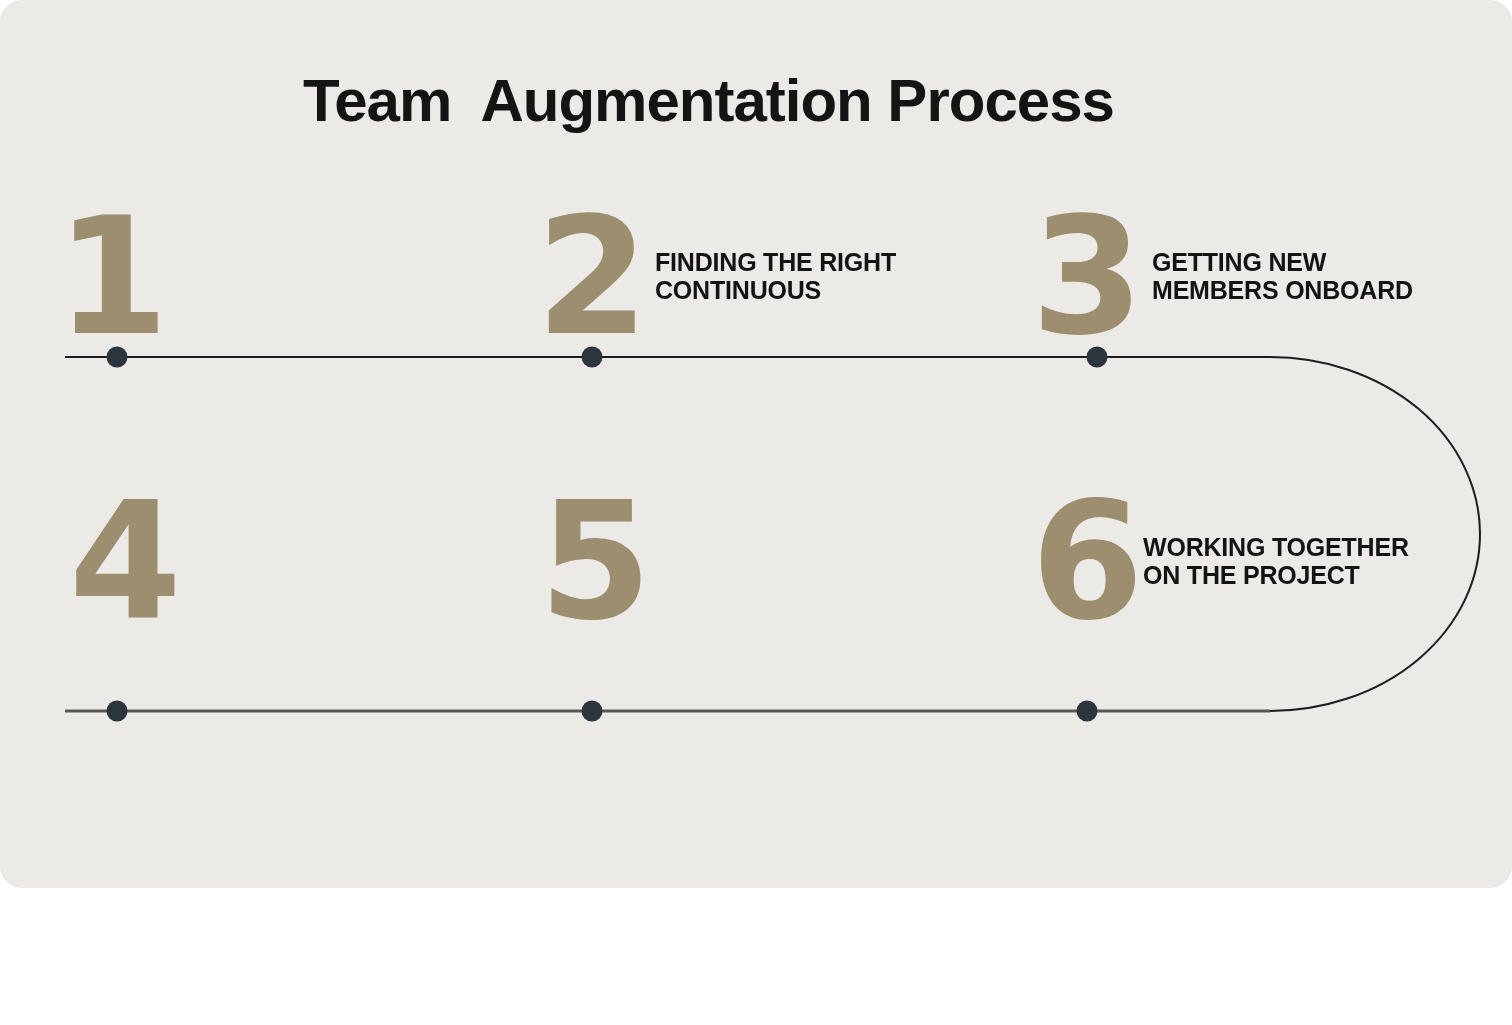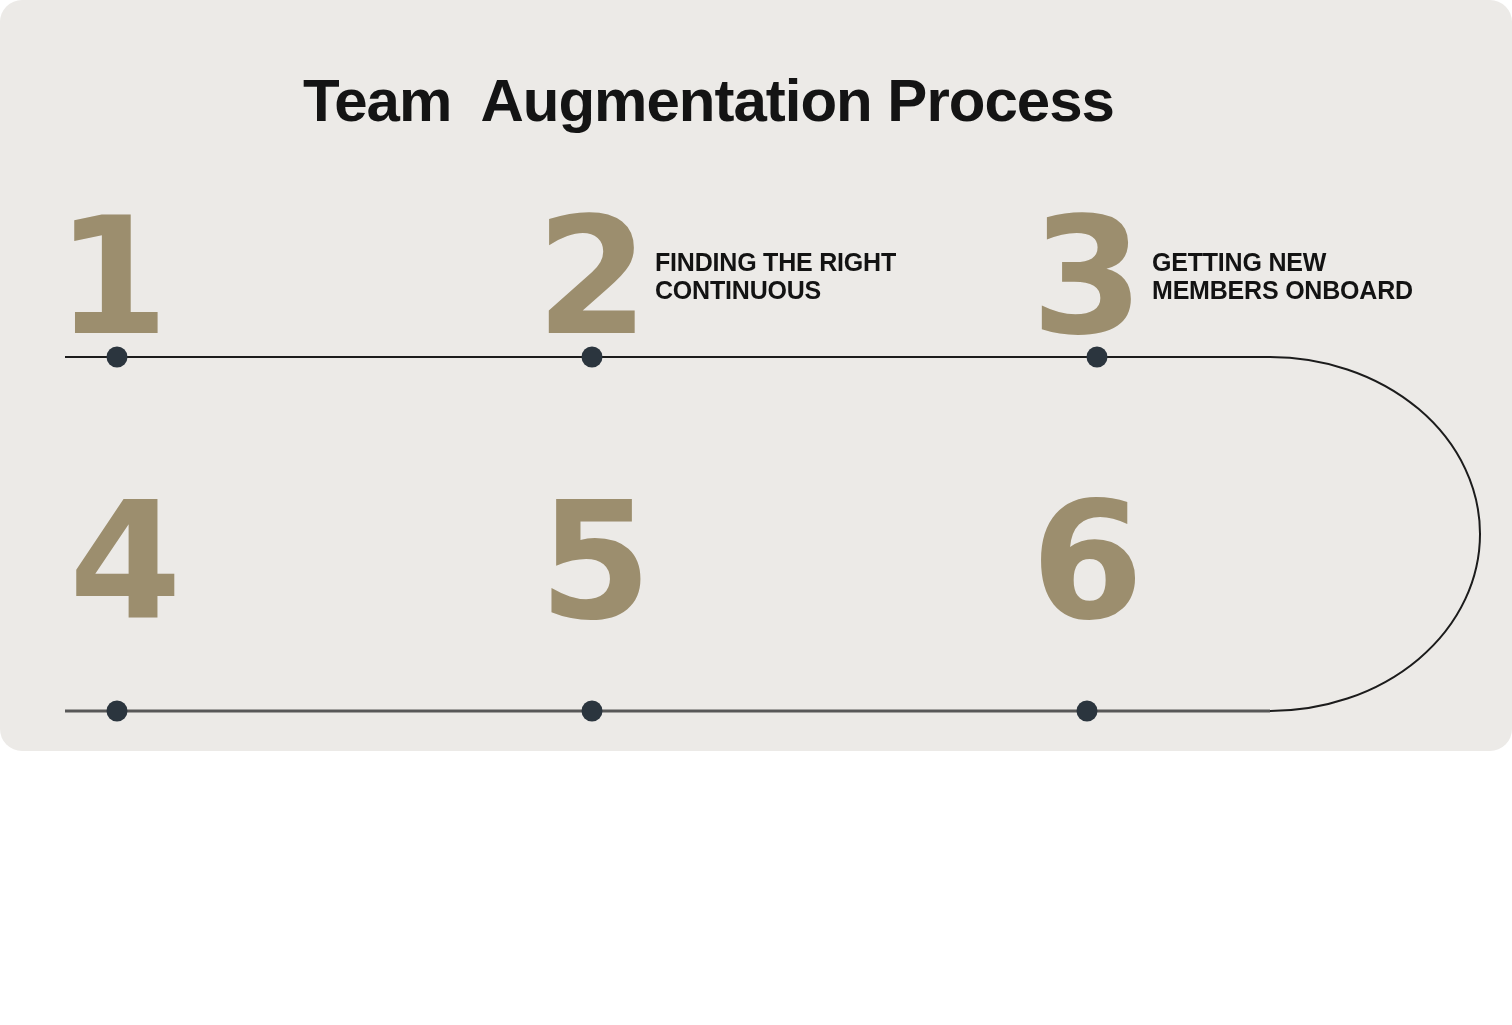--- a/index.html
+++ b/index.html
@@ -4,21 +4,21 @@
 <style>
   html, body {
     margin: 0;
     padding: 0;
     background: #ffffff;
     font-family: "Liberation Sans", sans-serif;
   }
   .board {
     position: relative;
     width: 1512px;
-    height: 751px;
+    height: 888px;
     background: #ECEAE7;
     border-radius: 22px;
     overflow: hidden;
   }
   .title {
     position: absolute;
     left: 303px;
     top: 26px;
     font-size: 60px;
     font-weight: 800;
@@ -111,15 +111,17 @@
   <div class="step step-4">
     <span class="num">4</span>
   </div>
 
   <div class="step step-5">
     <span class="num">5</span>
   </div>
 
   <div class="step step-6">
     <span class="num">6</span>
+    <span class="label">WORKING TOGETHER
+ON THE PROJECT</span>
   </div>
 
 </div>
 
 </body></html>

